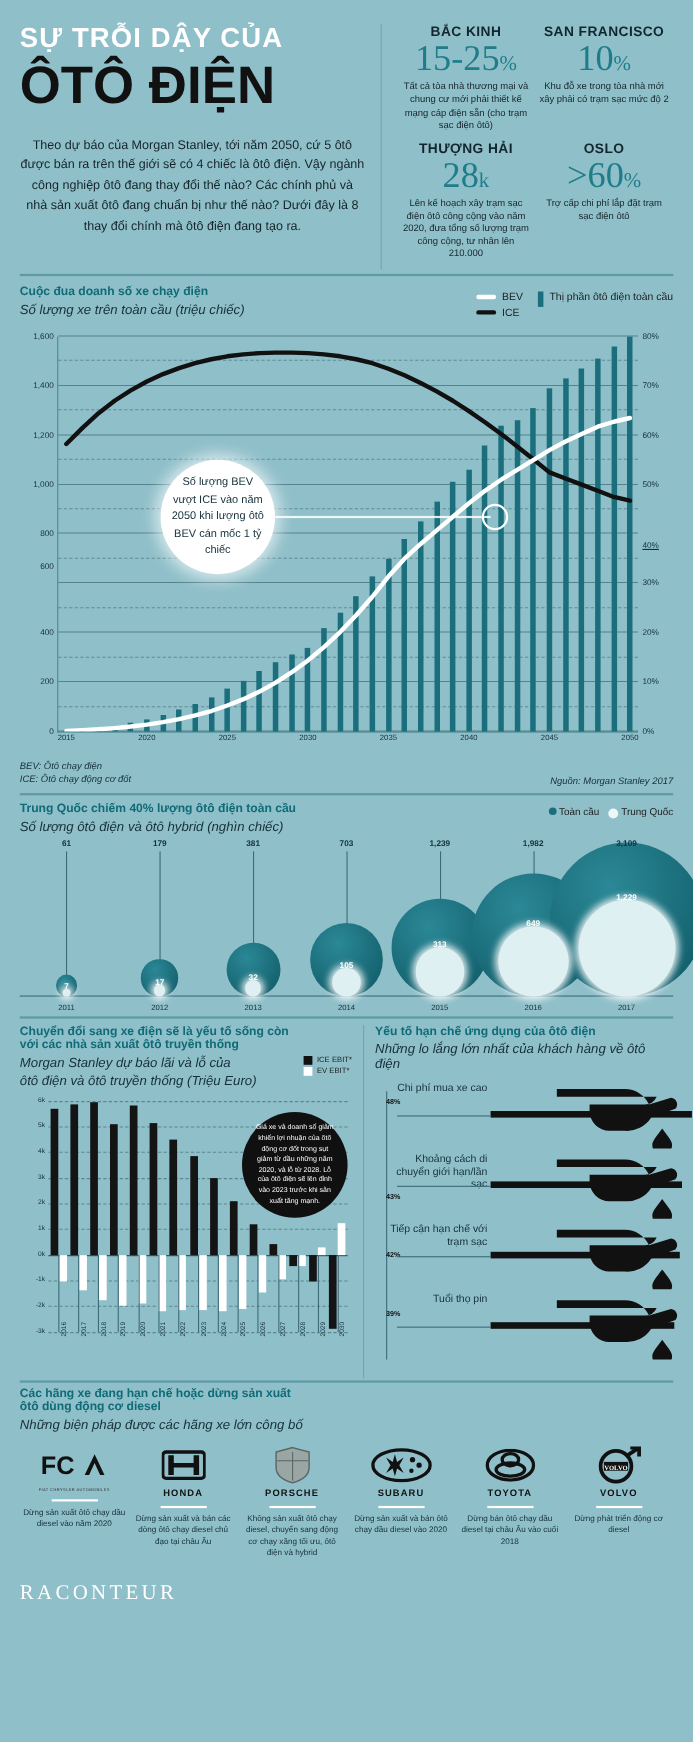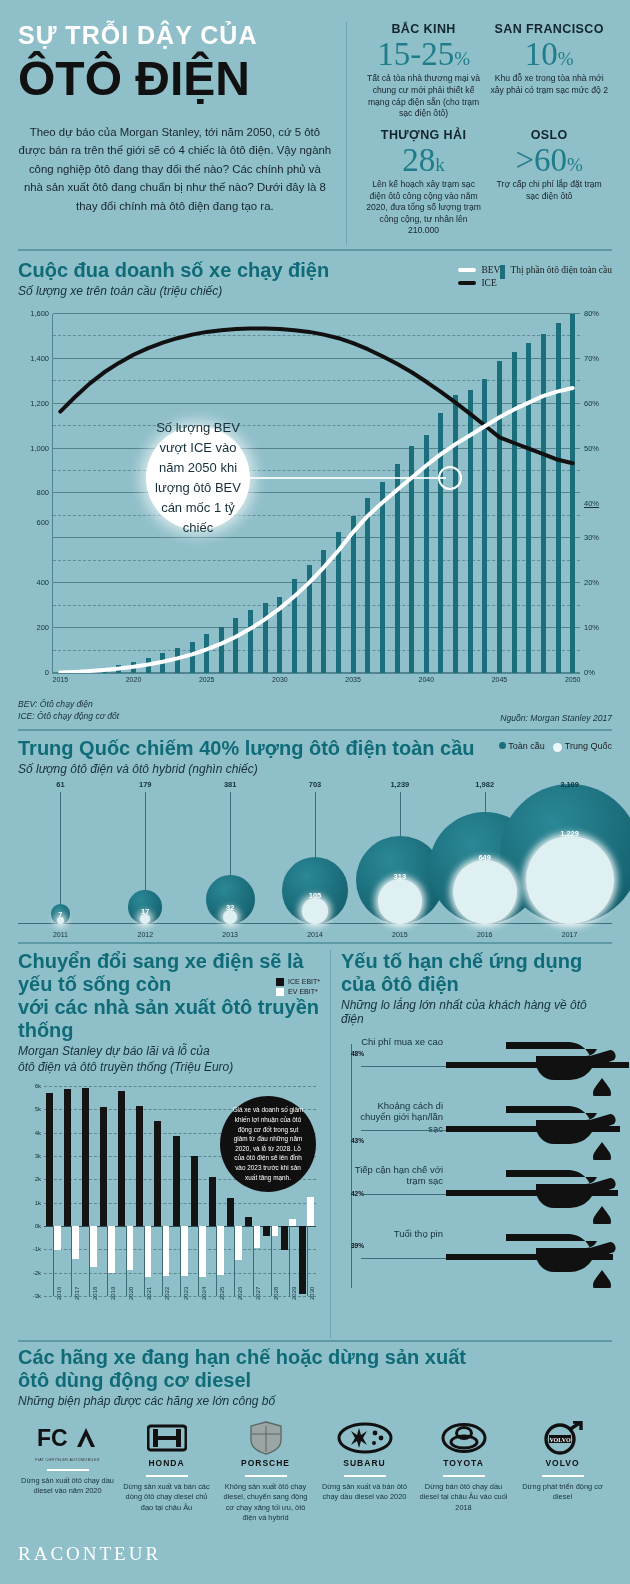--- a/index.html
+++ b/index.html
@@ -37,28 +37,28 @@
     margin-bottom:1px;
   }
   .city-stat {
     font-family:"Liberation Serif", serif;
     font-size:33px; color:#1f7d8a; line-height:1.04; font-weight:normal;
   }
   .city-stat .unit { font-size:19px; }
   .city-desc { font-size:8.6px; line-height:1.35; color:#16242b; margin-top:2px; }
 
   
-  .sec-title { font-size:20px; font-weight:bold; color:#0f6b77; line-height:1.15; }
+  .sec-title { font-size:11px; font-weight:bold; color:#0f6b77; line-height:1.15; }
   .sec-sub { font-size:12px; font-style:italic; color:#15303a; margin-top:2px; }
   .rule { height:2px; background:#5d9aa6; margin:6px 0 0 0; }
 
   
   #sec1 { padding:8px 18px 0 18px; position:relative; }
   #sec1-head { display:flex; align-items:flex-start; }
-  #legend1 { margin-left:auto; display:flex; padding-top:6px;font-family:Liberation Serif, serif; }
+  #legend1 { margin-left:auto; display:flex; gap:14px; padding-top:6px; }
   .lg-line-wrap { display:flex; flex-direction:column; gap:3px; font-size:9.5px; }
   .lg-row { display:flex; align-items:center; gap:5px; }
   .lg-bar { width:18px; height:4px; border-radius:2px; }
   .lg-sq { width:5px; height:14px; background:#1b6f7d; }
   .lg-txt2 { font-size:9.5px; line-height:1.25; }
 
   #chart1 { position:relative; height:390px; margin-top:8px; }
   #plot1 { position:absolute; left:34px; right:32px; top:8px; bottom:22px;
            border-left:1px solid #4e8793; border-bottom:1px solid #4e8793; }
   .gl { position:absolute; left:0; right:0; height:0;
@@ -67,21 +67,21 @@
   .yl { position:absolute; font-size:7.5px; color:#15303a; white-space:nowrap; }
   .ylL { right:calc(100% + 4px); }
   .ylR { left:calc(100% + 4px); }
   .xl { position:absolute; top:100%; margin-top:3px; font-size:7px;
         color:#15303a; transform:translateX(-50%); }
   .bar1 { position:absolute; bottom:0; background:#1b6f7d; width:5px; }
   #callout1 {
     position:absolute; left:128px; top:120px; width:104px; height:104px;
     border-radius:50%; background:#ffffff; box-shadow:0 0 14px 5px rgba(255,255,255,.65);
     display:flex; align-items:center; justify-content:center; text-align:center;
-    font-size:13px; line-height:1.55; color:#15303a; padding:8px; z-index:6;
+    font-size:10px; line-height:1.55; color:#15303a; padding:8px; z-index:6;
   }
   #callout-line { position:absolute; left:232px; top:171px; width:196px; height:2px;
                   background:rgba(255,255,255,.85); z-index:5; }
   #callout-ring { position:absolute; left:420px; top:160px; width:24px; height:24px;
                   border:2px solid #ffffff; border-radius:50%; z-index:7; }
   #foot1 { display:flex; justify-content:space-between; padding:2px 18px 0 18px;
            font-size:8.6px; font-style:italic; color:#15303a; }
   #foot1 .left { line-height:1.45; }
 
   

